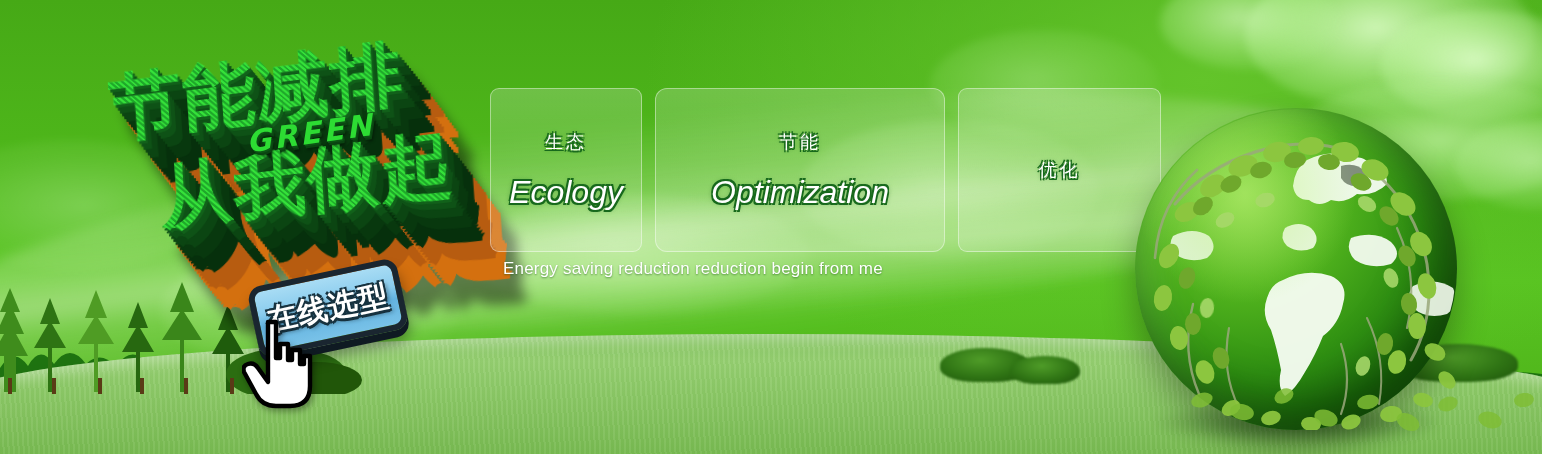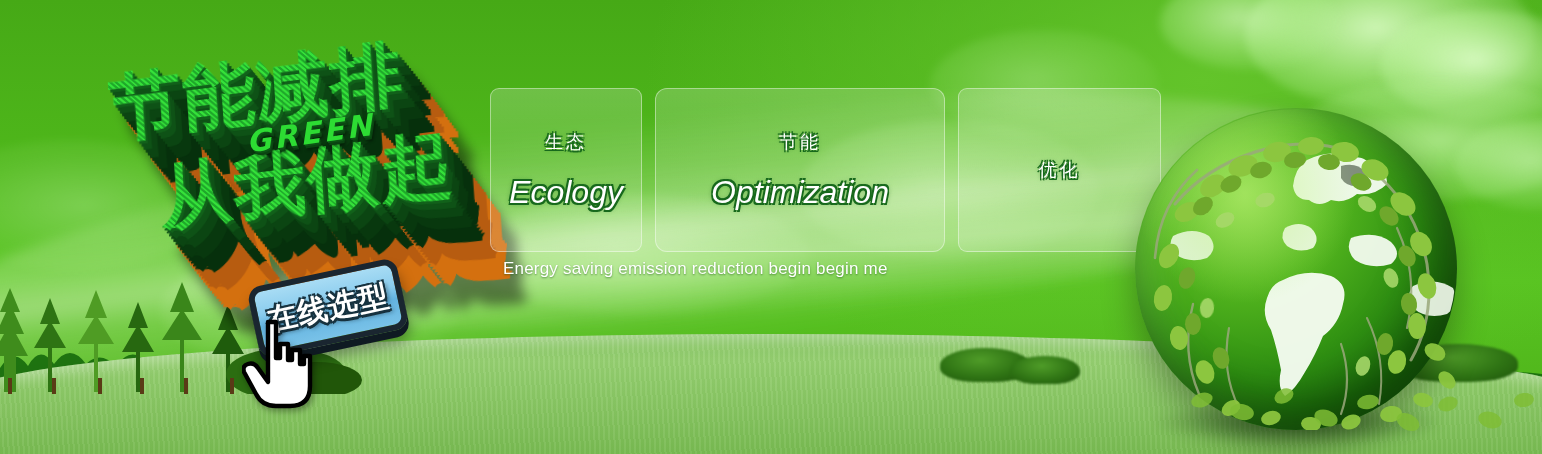--- a/index.html
+++ b/index.html
@@ -368,21 +368,21 @@
     </div>
     <div class="card wide">
       <span class="card-cn">节能</span>
       <span class="card-en">Optimization</span>
     </div>
     <div class="card wide2">
       <span class="card-cn">优化</span>
     </div>
   </div>
 
-  <div class="tagline">Energy saving emission reduction begin begin me</div>
+  <div class="tagline">Energy saving reduction reduction begin from me</div>
 
   <div class="globe-wrap">
     <div class="globe-shadow"></div>
     <div class="globe"></div>
 
     <svg viewBox="0 0 322 322" style="position:absolute;inset:0;">
       <defs>
         <clipPath id="sphereClip">
             <circle cx="161" cy="161" r="160"></circle>
           </clipPath>

